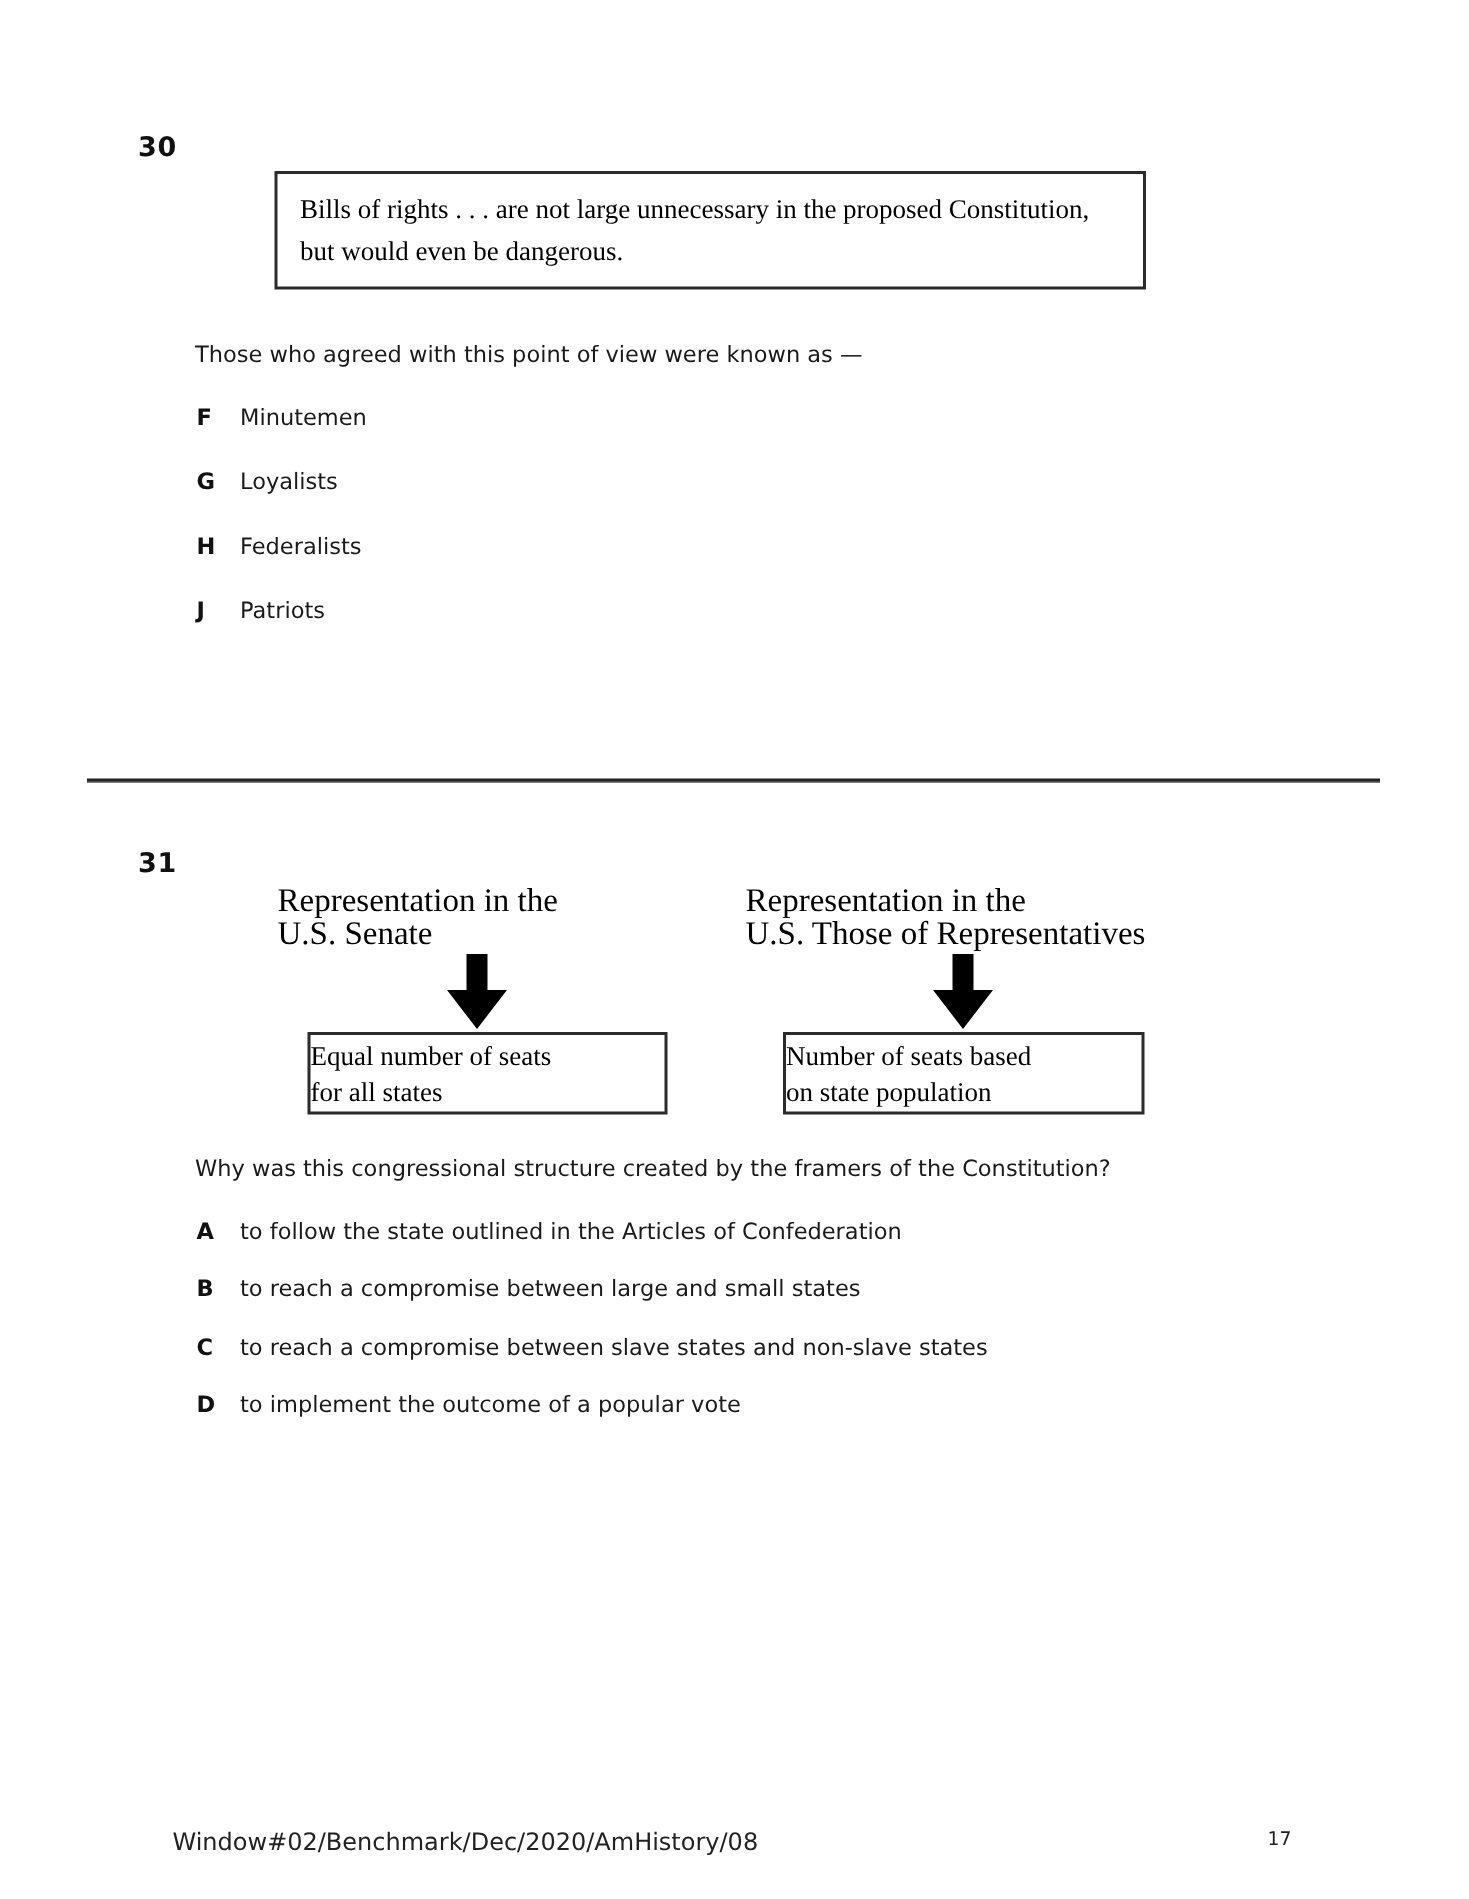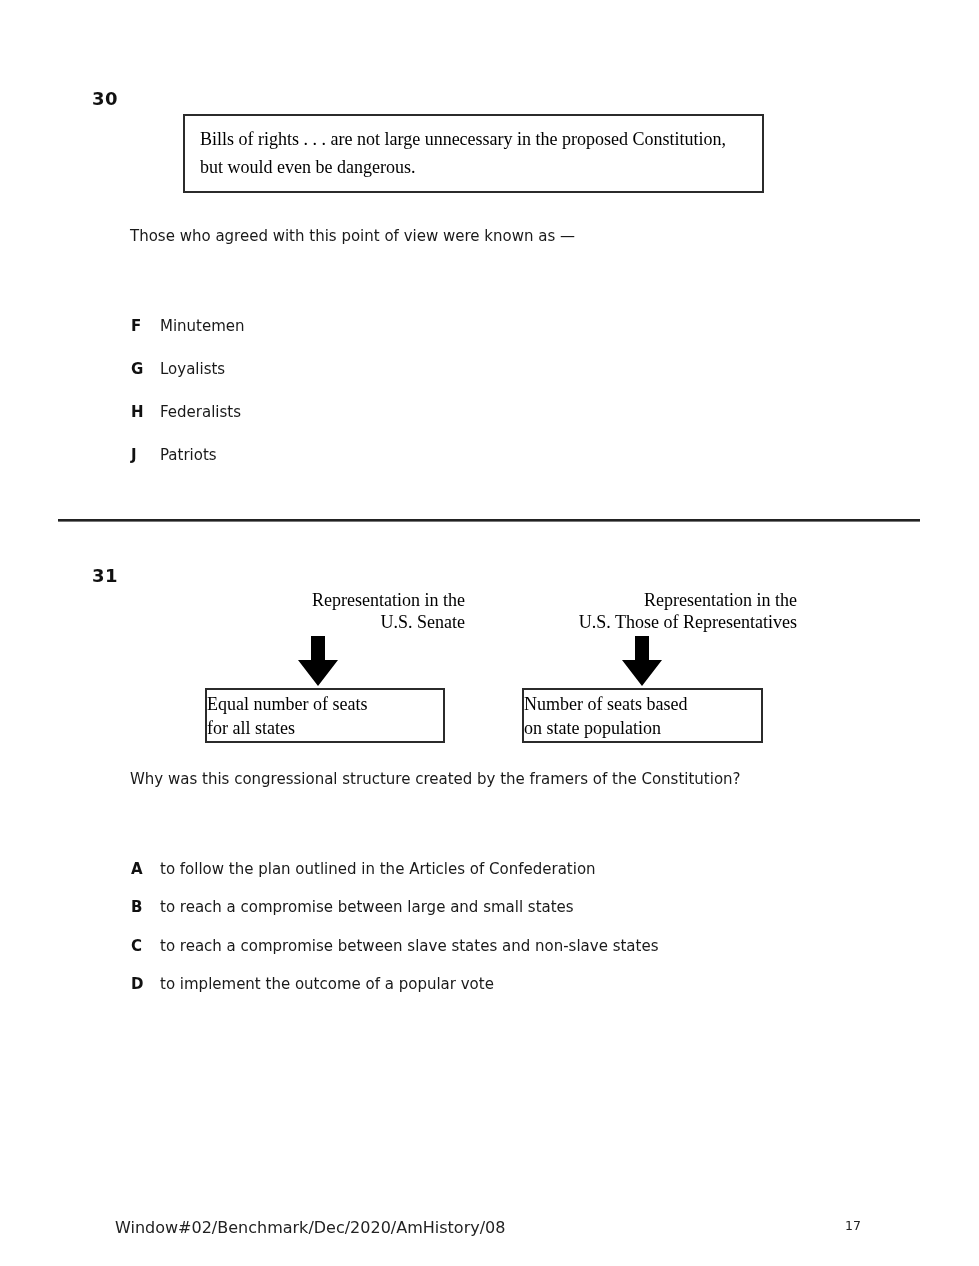--- a/index.html
+++ b/index.html
@@ -40,21 +40,20 @@
   }
 
   
   .stem {
     font-size: 15px;
     color: #1a1a1a;
   }
   .option {
     font-size: 15px;
     color: #1a1a1a;
-    margin-top: 48px;
   }
   .option .letter {
     display: inline-block;
     width: 29px;
     font-weight: bold;
     color: #111;
   }
 
   
   .divider {
@@ -63,23 +62,23 @@
     width: 862px;
     height: 3px;
     background: #222;
     border-bottom: 1px solid #777;
     box-sizing: border-box;
   }
 
   
   .diagram-header {
     font-family: "Liberation Serif", serif;
-    font-size: 18px;
+    font-size: 22px;
     line-height: 22px;
-    text-align: right;
+    text-align: left;
     color: #000;
   }
   .diagram-box {
     border: 2px solid #2b2b2b;
     box-sizing: border-box;
     height: 55px;
     padding-top: 2px;
     font-family: "Liberation Serif", serif;
     font-size: 18px;
     line-height: 24px;
@@ -149,21 +148,21 @@
     <div>for all states</div>
   </div>
   <div class="abs diagram-box" style="left:522px; top:688px; width:241px;">
     <div>Number of seats based</div>
     <div>on state population</div>
   </div>
 
   <div class="abs stem" style="left:130px; top:770px;">Why was this congressional structure created by the framers of the Constitution?</div>
 
   <div class="abs option" style="left:131px; top:812px;">
-    <span class="letter">A</span><span>to follow the plan outlined in the Articles of Confederation</span>
+    <span class="letter">A</span><span>to follow the state outlined in the Articles of Confederation</span>
   </div>
   <div class="abs option" style="left:131px; top:850px;">
     <span class="letter">B</span><span>to reach a compromise between large and small states</span>
   </div>
   <div class="abs option" style="left:131px; top:889px;">
     <span class="letter">C</span><span>to reach a compromise between slave states and non-slave states</span>
   </div>
   <div class="abs option" style="left:131px; top:927px;">
     <span class="letter">D</span><span>to implement the outcome of a popular vote</span>
   </div>

